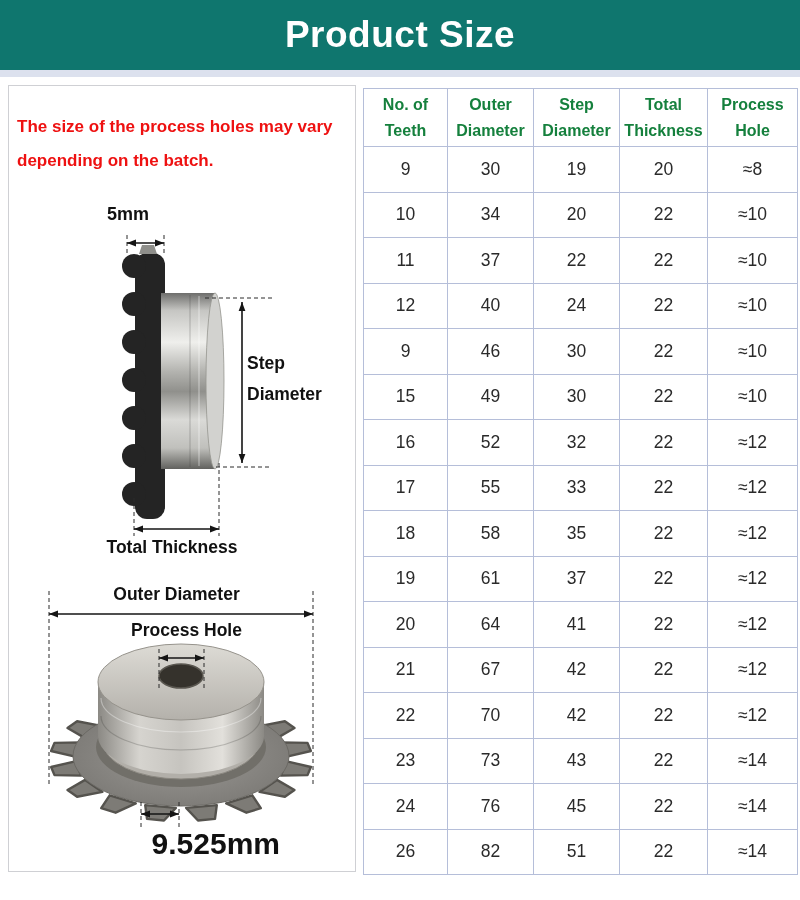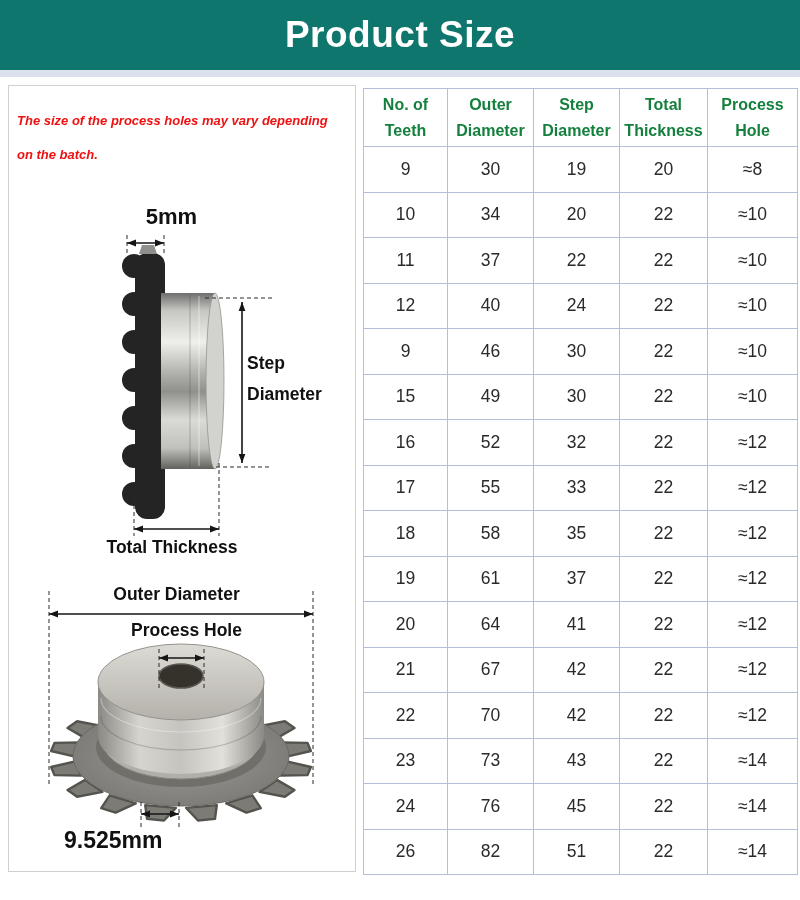--- a/index.html
+++ b/index.html
@@ -13,30 +13,30 @@
   }
   .page-title{color:#ffffff;font-size:37px;font-weight:700;letter-spacing:0.5px;}
   .accent-strip{position:absolute;left:0;top:70px;width:800px;height:7px;background:#dce1ee;}
   .diagram-panel{
     position:absolute;left:8px;top:85px;width:348px;height:787px;
     border:1px solid #cfd0d4;box-sizing:border-box;background:#ffffff;
   }
   .diagram-panel svg{position:absolute;left:0;top:0;}
   .lbl{position:absolute;color:#111;font-weight:700;white-space:nowrap;}
   .notice{
-    position:absolute;left:8px;top:18px;width:318px;
-    color:#ee1111;font-size:13px;font-weight:700;line-height:34px;white-space:normal;font-style:italic;
-  }
-  .lbl-5mm{left:116px;top:118px;width:72px;text-align:right;font-size:22px;}
+    position:absolute;left:8px;top:24px;width:318px;
+    color:#ee1111;font-size:17px;font-weight:700;line-height:34px;white-space:normal;
+  }
+  .lbl-5mm{left:98px;top:118px;width:72px;text-align:left;font-size:18px;}
   .lbl-step{left:238px;top:262px;font-size:17.5px;line-height:31px;}
   .lbl-step span{display:block;}
   .lbl-total{left:55px;top:451px;width:216px;text-align:center;font-size:17.5px;}
   .lbl-outer{left:30px;top:498px;width:275px;text-align:center;font-size:17.5px;}
   .lbl-process{left:50px;top:534px;width:255px;text-align:center;font-size:17.5px;}
-  .lbl-pitch{left:55px;top:741px;width:216px;text-align:left;font-size:23px;}
+  .lbl-pitch{left:55px;top:741px;width:216px;text-align:right;font-size:30px;}
   .spec-table{
     position:absolute;left:363px;top:88px;width:434px;height:787px;
     border-collapse:collapse;table-layout:fixed;background:#ffffff;
   }
   .spec-table th,.spec-table td{
     border:1px solid #b5bed9;text-align:center;vertical-align:middle;padding:2px;
   }
   .spec-table th{font-size:16px;font-weight:700;color:#15803d;line-height:1.6;height:53px;}
   .spec-table td{font-size:17.5px;color:#2a2a2a;}
 </style>

